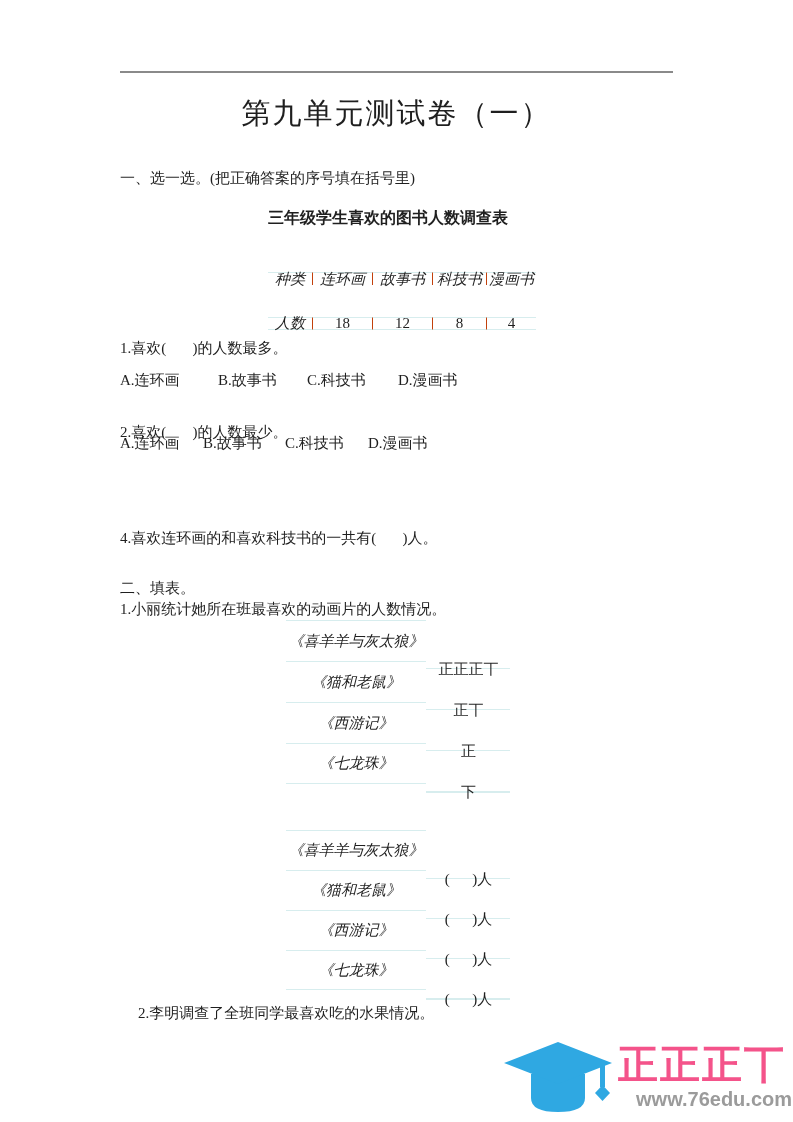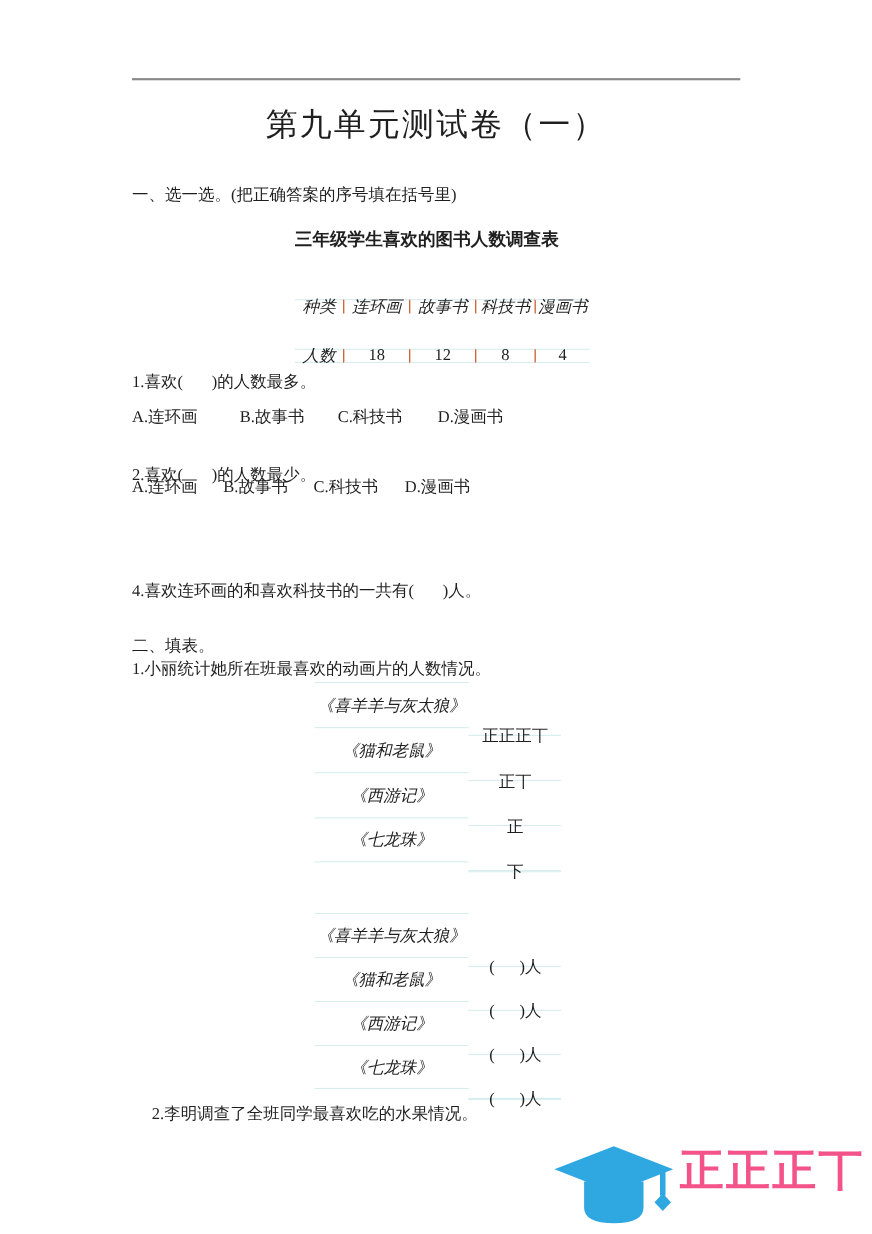--- a/index.html
+++ b/index.html
@@ -120,14 +120,15 @@
 
   <div class="line" style="top:1003px;left:138px">2.李明调查了全班同学最喜欢吃的水果情况。</div>
 
   <svg class="logo-cap" viewBox="0 0 140 92" xmlns="http://www.w3.org/2000/svg">
     <path d="M41 44 L95 44 L95 68 Q95 82 68 82 Q41 82 41 68 Z" fill="#2FA8E2"></path>
     <polygon points="14,33 68,12 122,33 68,54" fill="#2FA8E2"></polygon>
     <rect x="110" y="33" width="5" height="24" fill="#2FA8E2"></rect>
     <polygon points="112.5,55 120,63 112.5,71 105,63" fill="#2FA8E2"></polygon>
   </svg>
   <div class="logo-brand" style="color:#F4538A">正正正丅</div>
+  <div class="logo-url" style="color:#9B9B9B">www.76edu.com</div>
 
 </div>
 
 </body></html>

